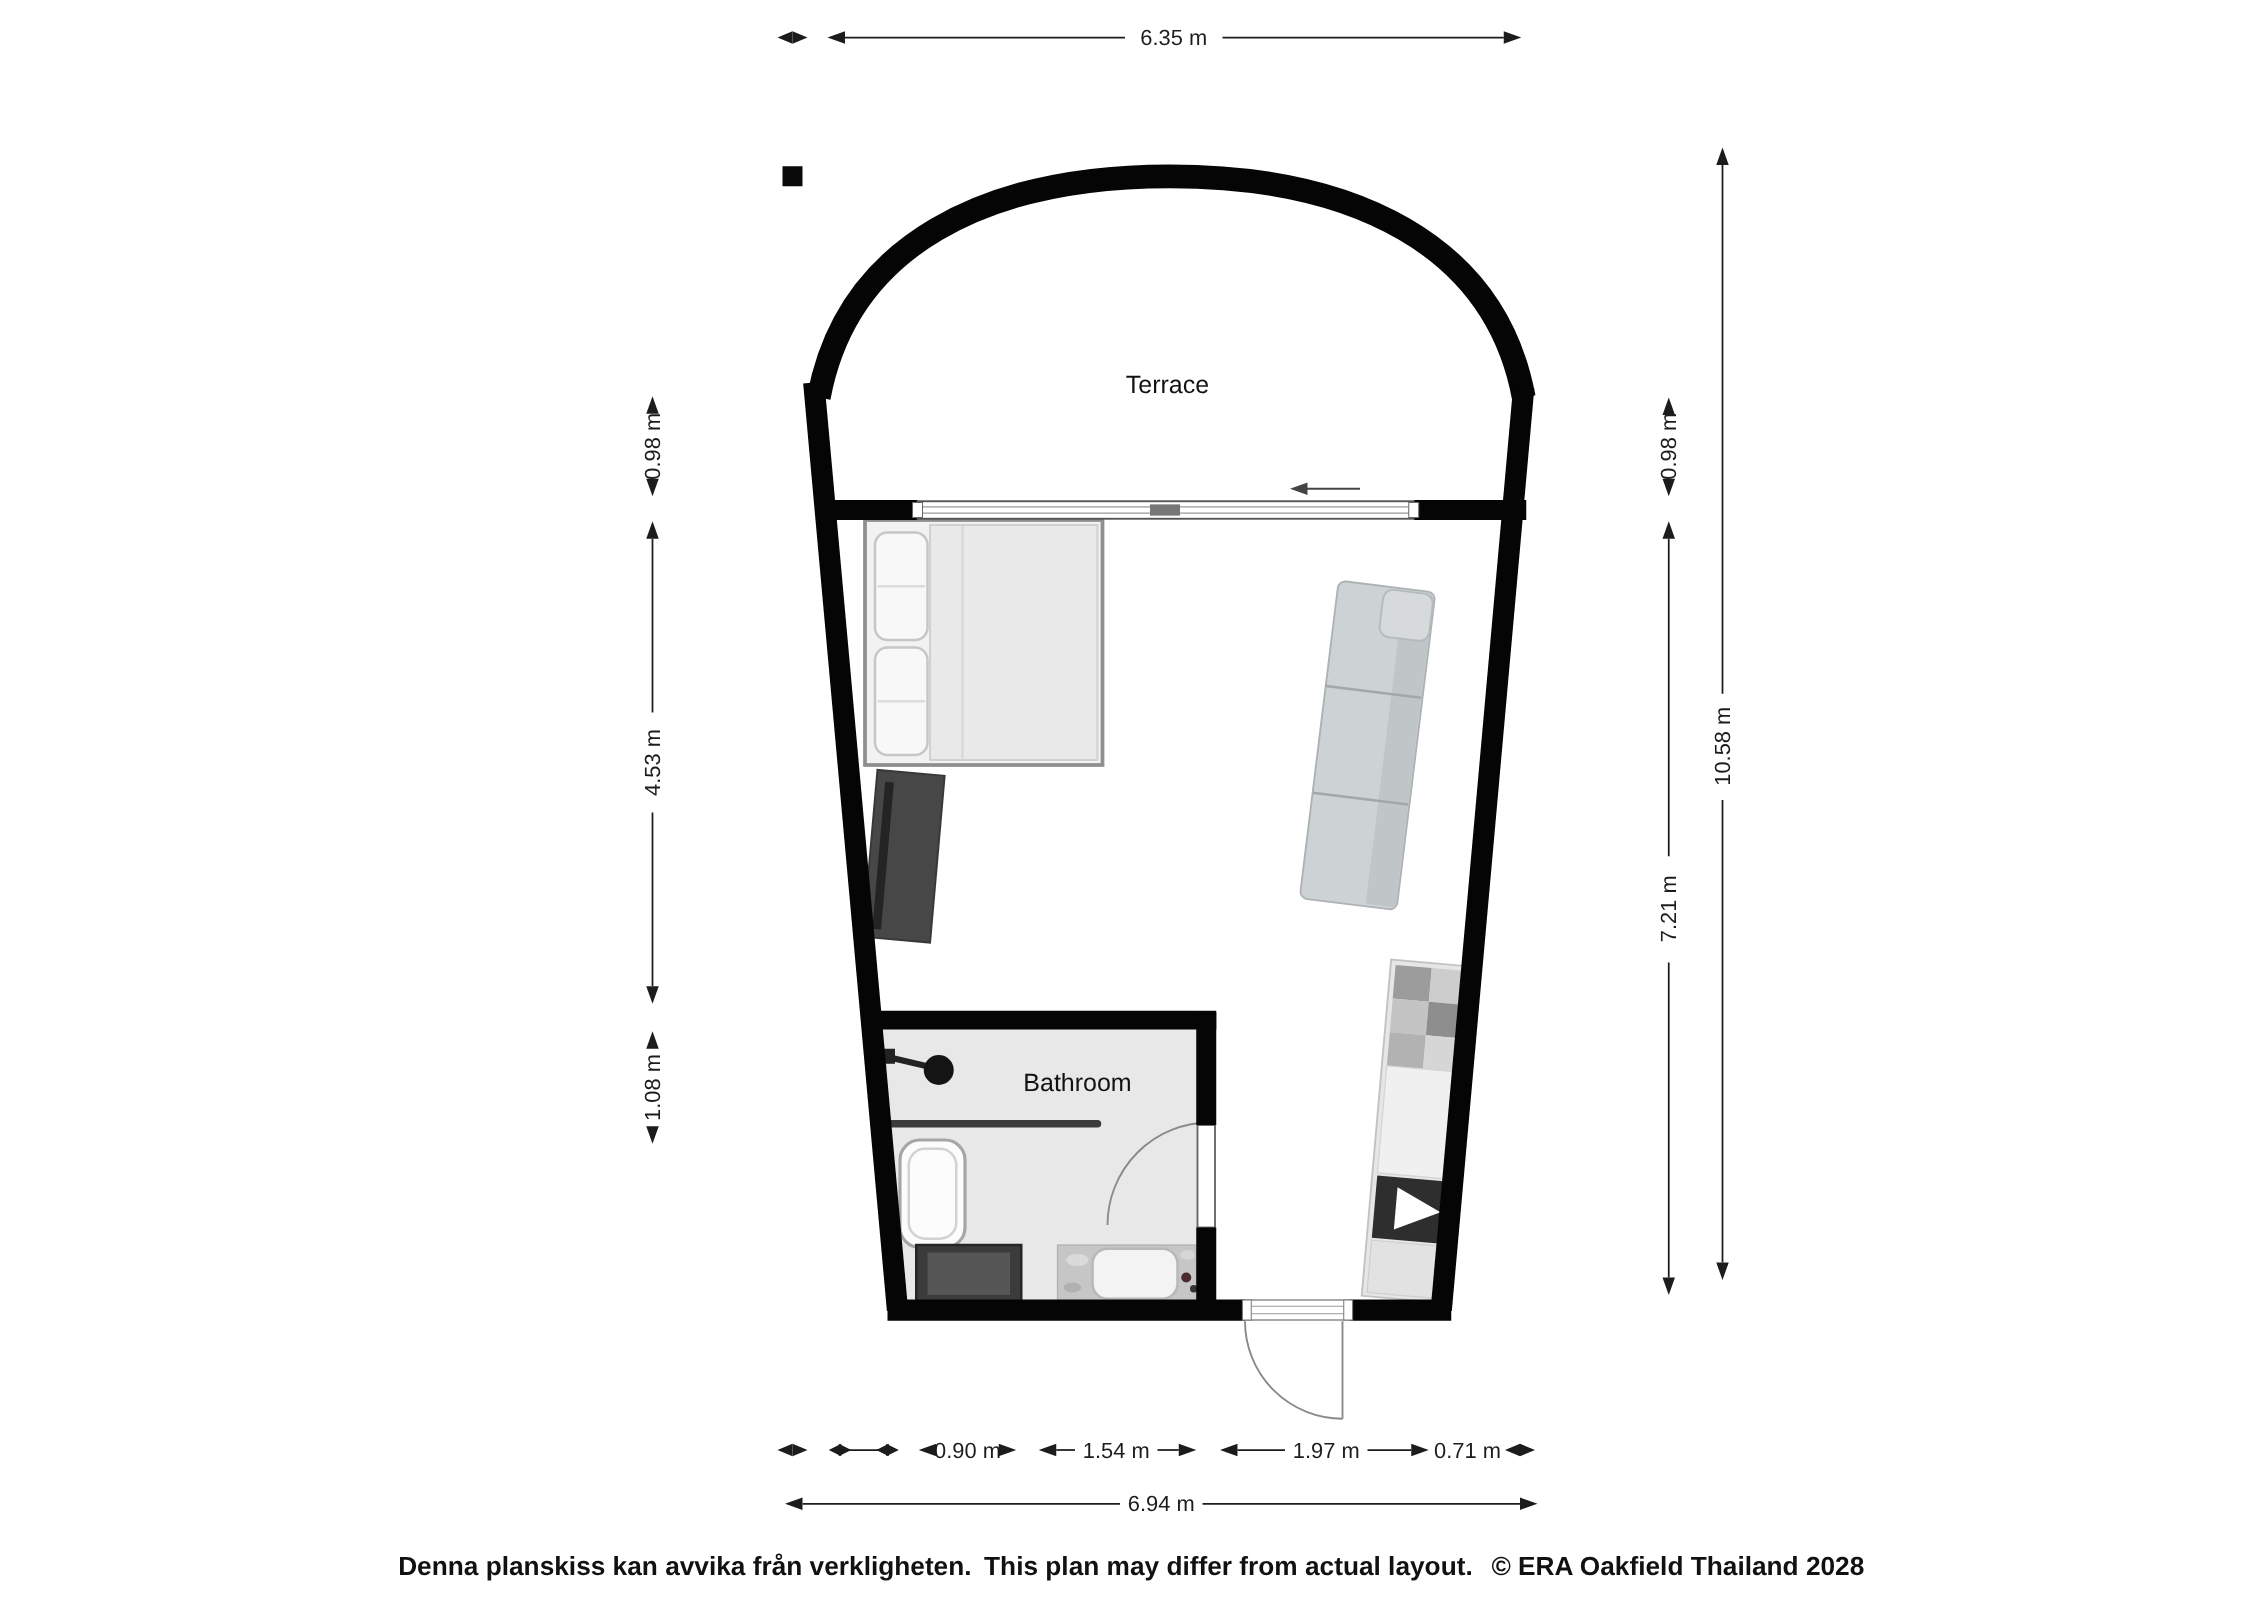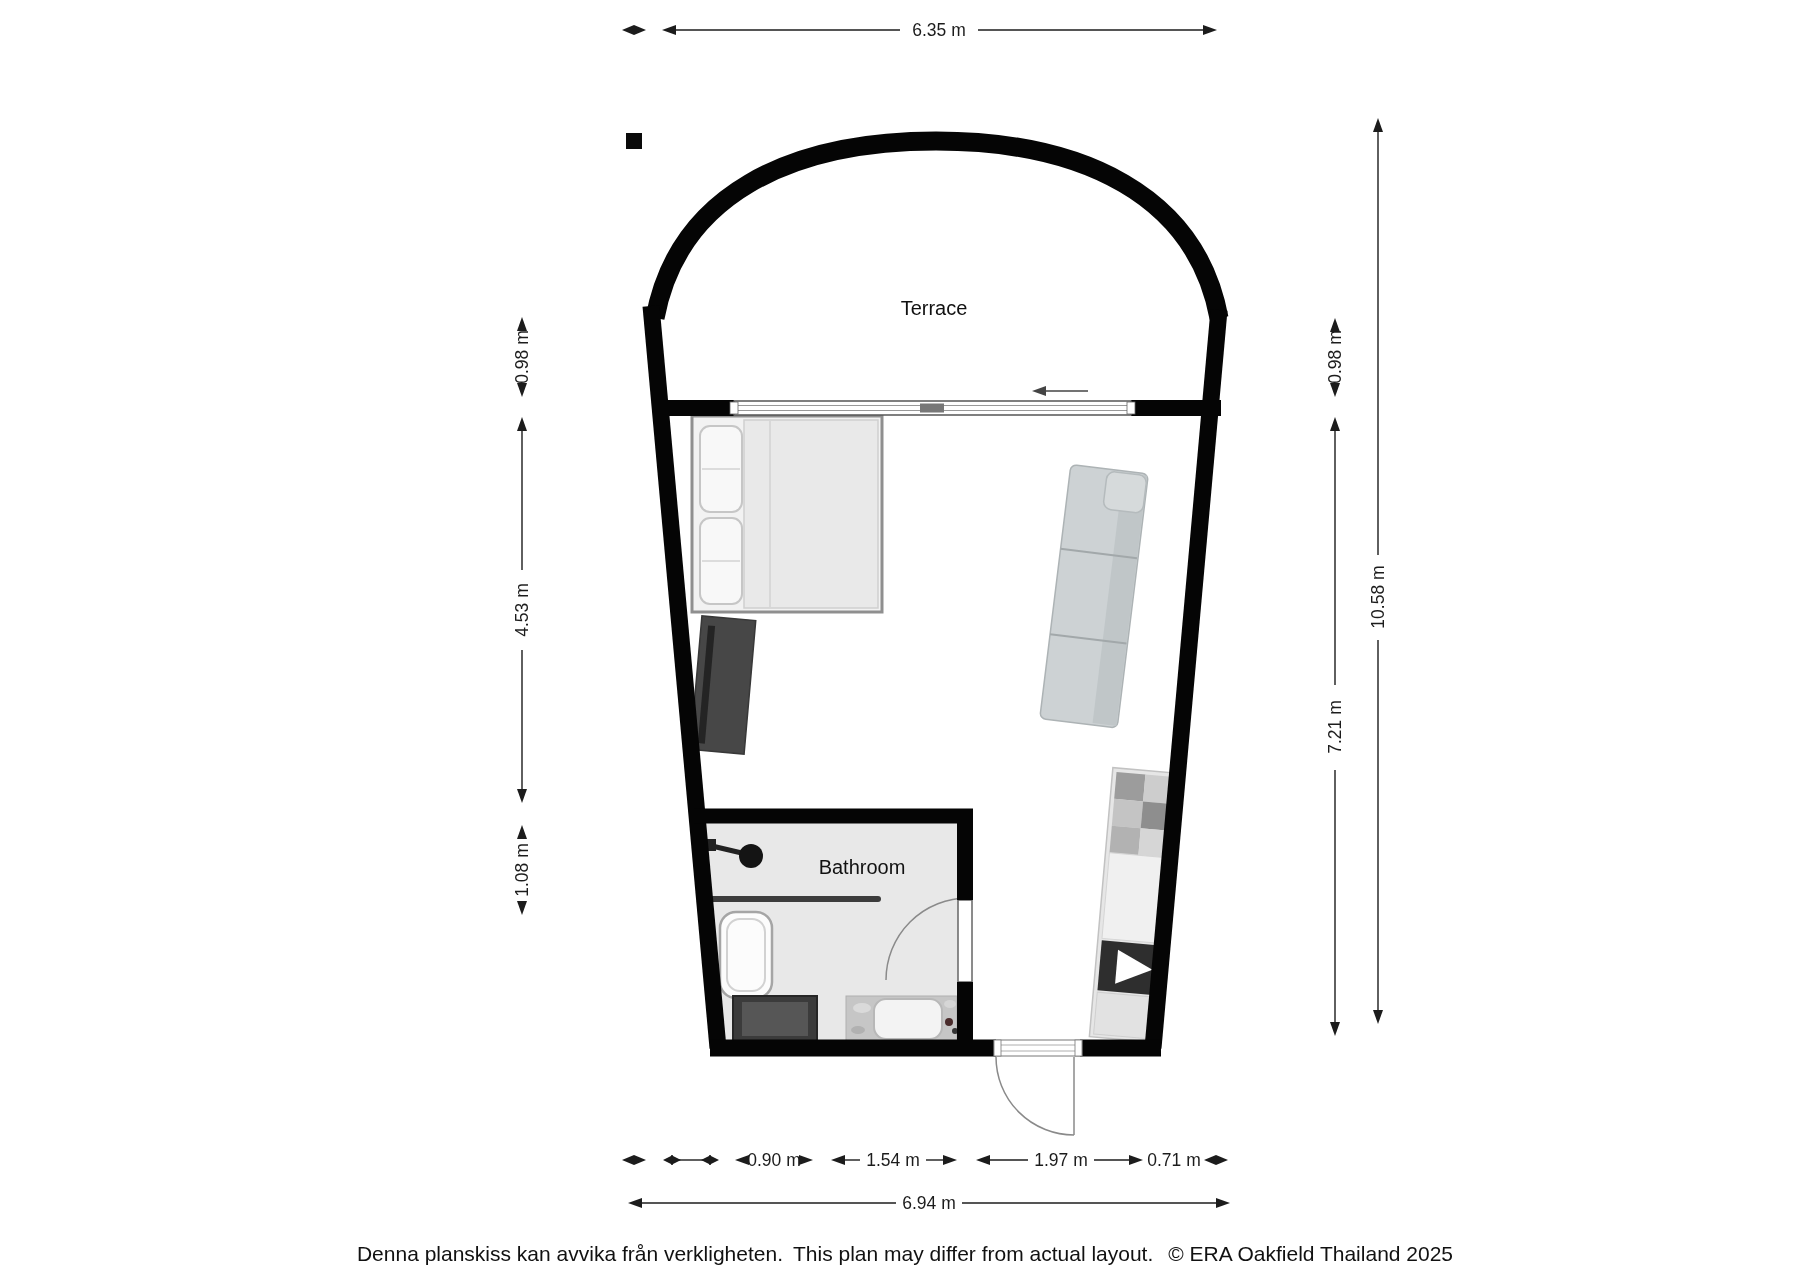--- a/index.html
+++ b/index.html
@@ -4,21 +4,21 @@
 <style>
   html,body{margin:0;padding:0;background:#ffffff;}
   .canvas{position:relative;width:1810px;height:1280px;background:#ffffff;overflow:hidden;
           font-family:"Liberation Sans",sans-serif;}
   svg{position:absolute;left:0;top:0;}
   svg text{font-family:"Liberation Sans","DejaVu Sans",sans-serif;fill:#1c1c1c;}
   .dim-label{font-size:17.5px;}
   .room-label{font-size:20px;fill:#111;}
   .footer{position:absolute;left:0;right:0;top:1242px;text-align:center;
           font-size:21px;color:#111;}
-  .footer span{margin:0 5px;}
+  .footer span{margin:0 5px;font-weight:bold;}
 </style>
 </head>
 <body>
 
 <div class="canvas">
 <svg width="1810" height="1280" viewBox="0 0 1810 1280">
 
   <polygon points="706,823 958,823 958,1040 726,1040" fill="#e8e8e8"></polygon>
 
   <g>
@@ -213,15 +213,15 @@
   <text class="dim-label" x="1378" y="597" text-anchor="middle" dominant-baseline="central" transform="rotate(-90 1378 597)">10.58 m</text>
 
   <text class="dim-label" x="774" y="1160" text-anchor="middle" dominant-baseline="central">0.90 m</text>
   <text class="dim-label" x="893" y="1160" text-anchor="middle" dominant-baseline="central">1.54 m</text>
   <text class="dim-label" x="1061" y="1160" text-anchor="middle" dominant-baseline="central">1.97 m</text>
   <text class="dim-label" x="1174" y="1160" text-anchor="middle" dominant-baseline="central">0.71 m</text>
   <text class="dim-label" x="929" y="1203" text-anchor="middle" dominant-baseline="central">6.94 m</text>
 </svg>
 
 <div class="footer">
-  <span>Denna planskiss kan avvika från verkligheten.</span><span>This plan may differ from actual layout.</span><span style="margin-left:10px">© ERA Oakfield Thailand 2025</span>
+  <span>Denna planskiss kan avvika från verkligheten.</span><span>This plan may differ from actual layout.</span><span style="margin-left:10px">© ERA Oakfield Thailand 2028</span>
 </div>
 </div>
 
 </body></html>

